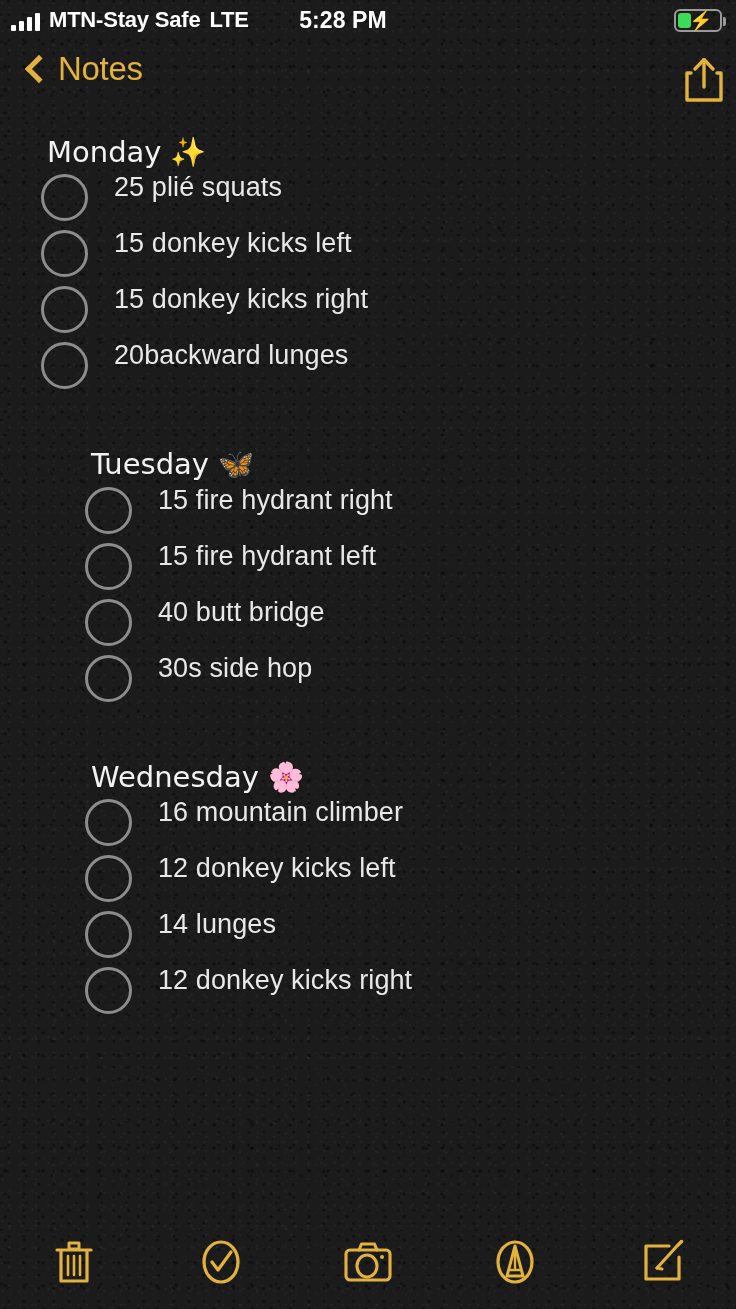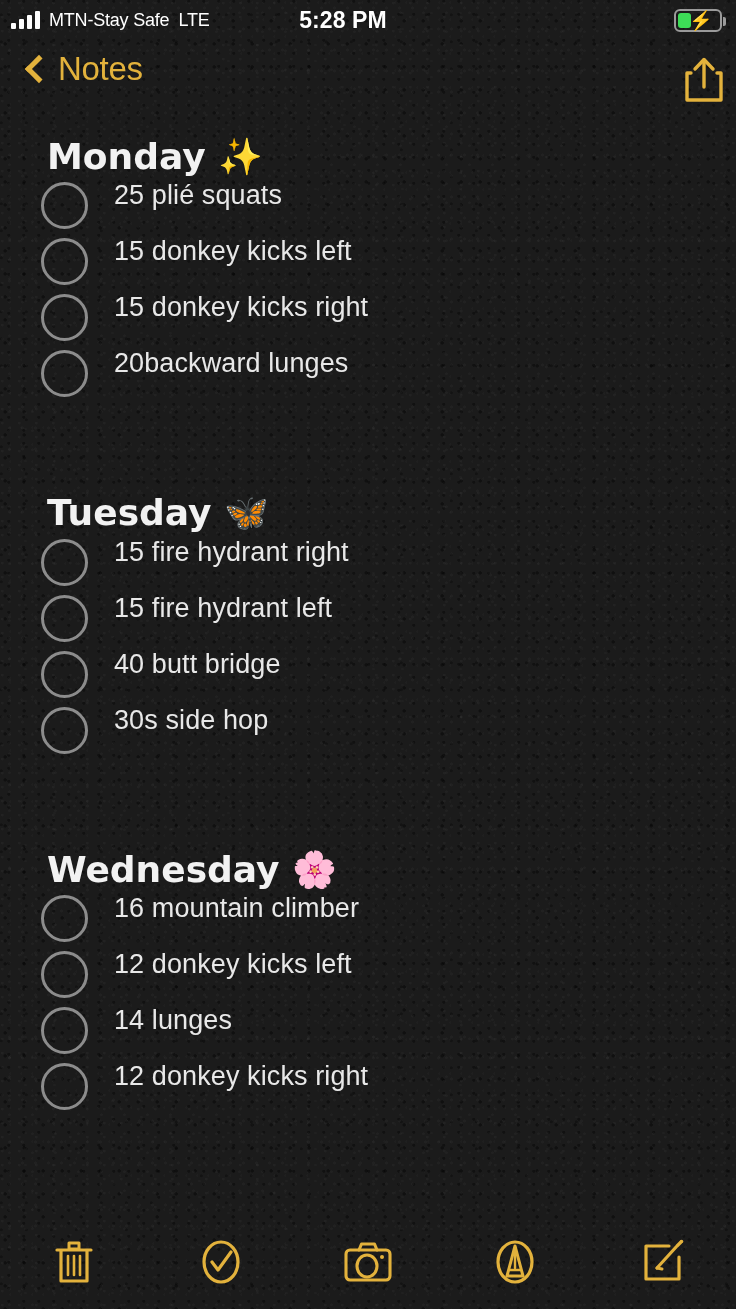--- a/index.html
+++ b/index.html
@@ -55,24 +55,24 @@
     display: block;
     width: 5px;
     background: #ffffff;
     border-radius: 1px;
   }
   .bars i:nth-child(1) { height: 6px; }
   .bars i:nth-child(2) { height: 10px; }
   .bars i:nth-child(3) { height: 14px; }
   .bars i:nth-child(4) { height: 18px; }
   .sb-text {
-    font-size: 18px;
+    font-size: 22px;
     letter-spacing: -0.2px;
     line-height: 1;
-    font-weight: 400;
+    font-weight: 700;
   }
   #sb-center {
     position: absolute;
     left: 0; right: 0;
     text-align: center;
     font-size: 23px;
     font-weight: 700;
     letter-spacing: 0.1px;
     padding-right: 50px;
     box-sizing: border-box;
@@ -167,25 +167,25 @@
   #note-title {
     color: #f2f2f2;
     font-size: 38px;
     font-weight: 700;
     letter-spacing: 0.2px;
     margin-left: 47px;
     line-height: 1.18;
     white-space: nowrap;
   }
   .section { margin-top: 14px; }
-  .section + .section { margin-top: 86px; }
+  .section + .section { margin-top: 50px; padding-left: 44px; }
   .section-head {
     color: #f0f0f0;
-    font-size: 36px;
-    font-weight: 700;
+    font-size: 29px;
+    font-weight: 400;
     margin-left: 47px;
     line-height: 1.15;
     margin-bottom: 5px;
     white-space: nowrap;
   }
   .emoji {
     font-family: "DejaVu Sans", sans-serif;
   }
   .check-row {
     display: flex;

